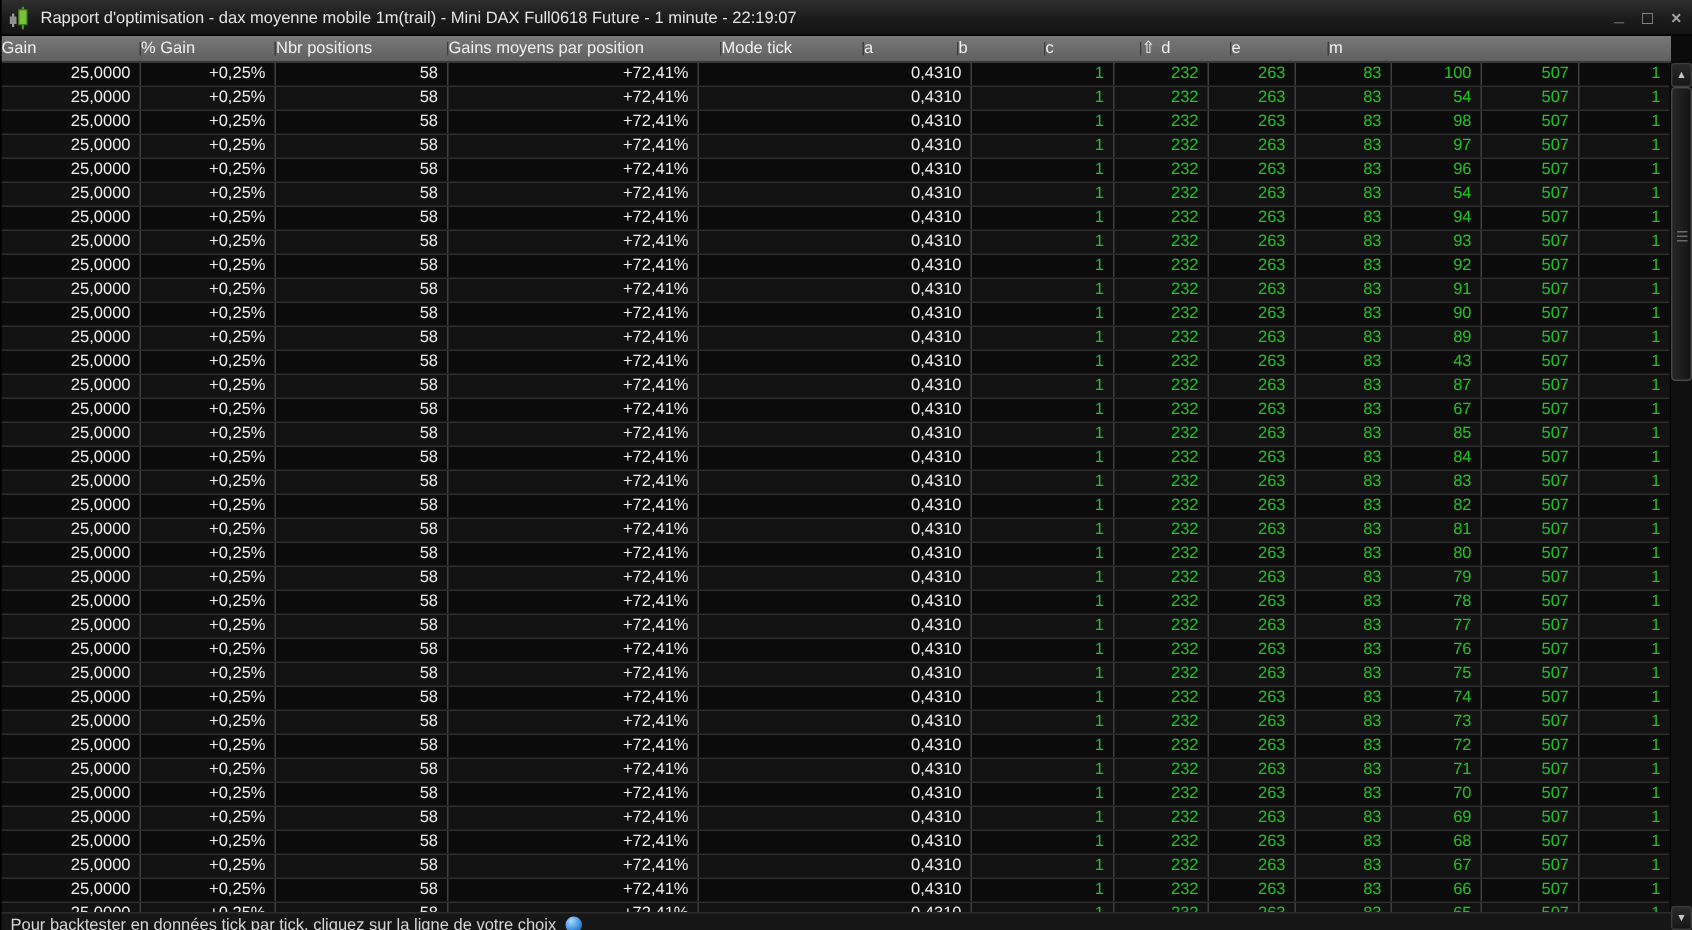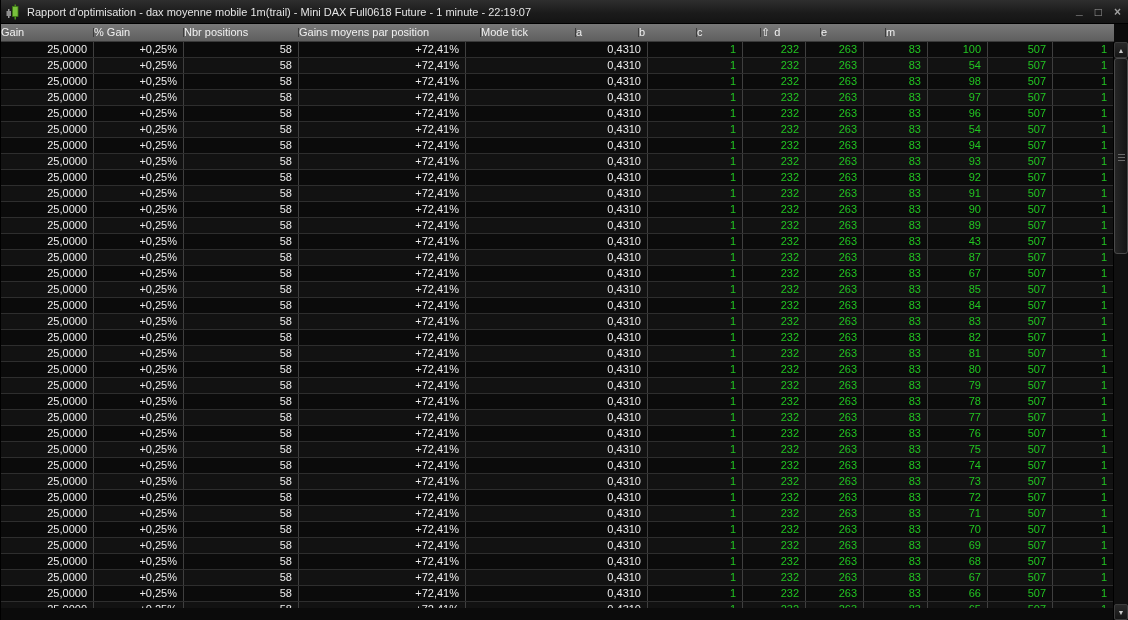--- a/index.html
+++ b/index.html
@@ -628,14 +628,17 @@
           <i></i>
           <i></i>
           <i></i>
         </span>
     </div>
     <div class="scroll-btn down">
       <span>▼</span>
     </div>
   </div>
 
+  <div class="statusbar">
+    <span class="msg">Pour backtester en données tick par tick, cliquez sur la ligne de votre choix</span><span class="sphere"></span>
+  </div>
 
 </div>
 
 </body></html>

